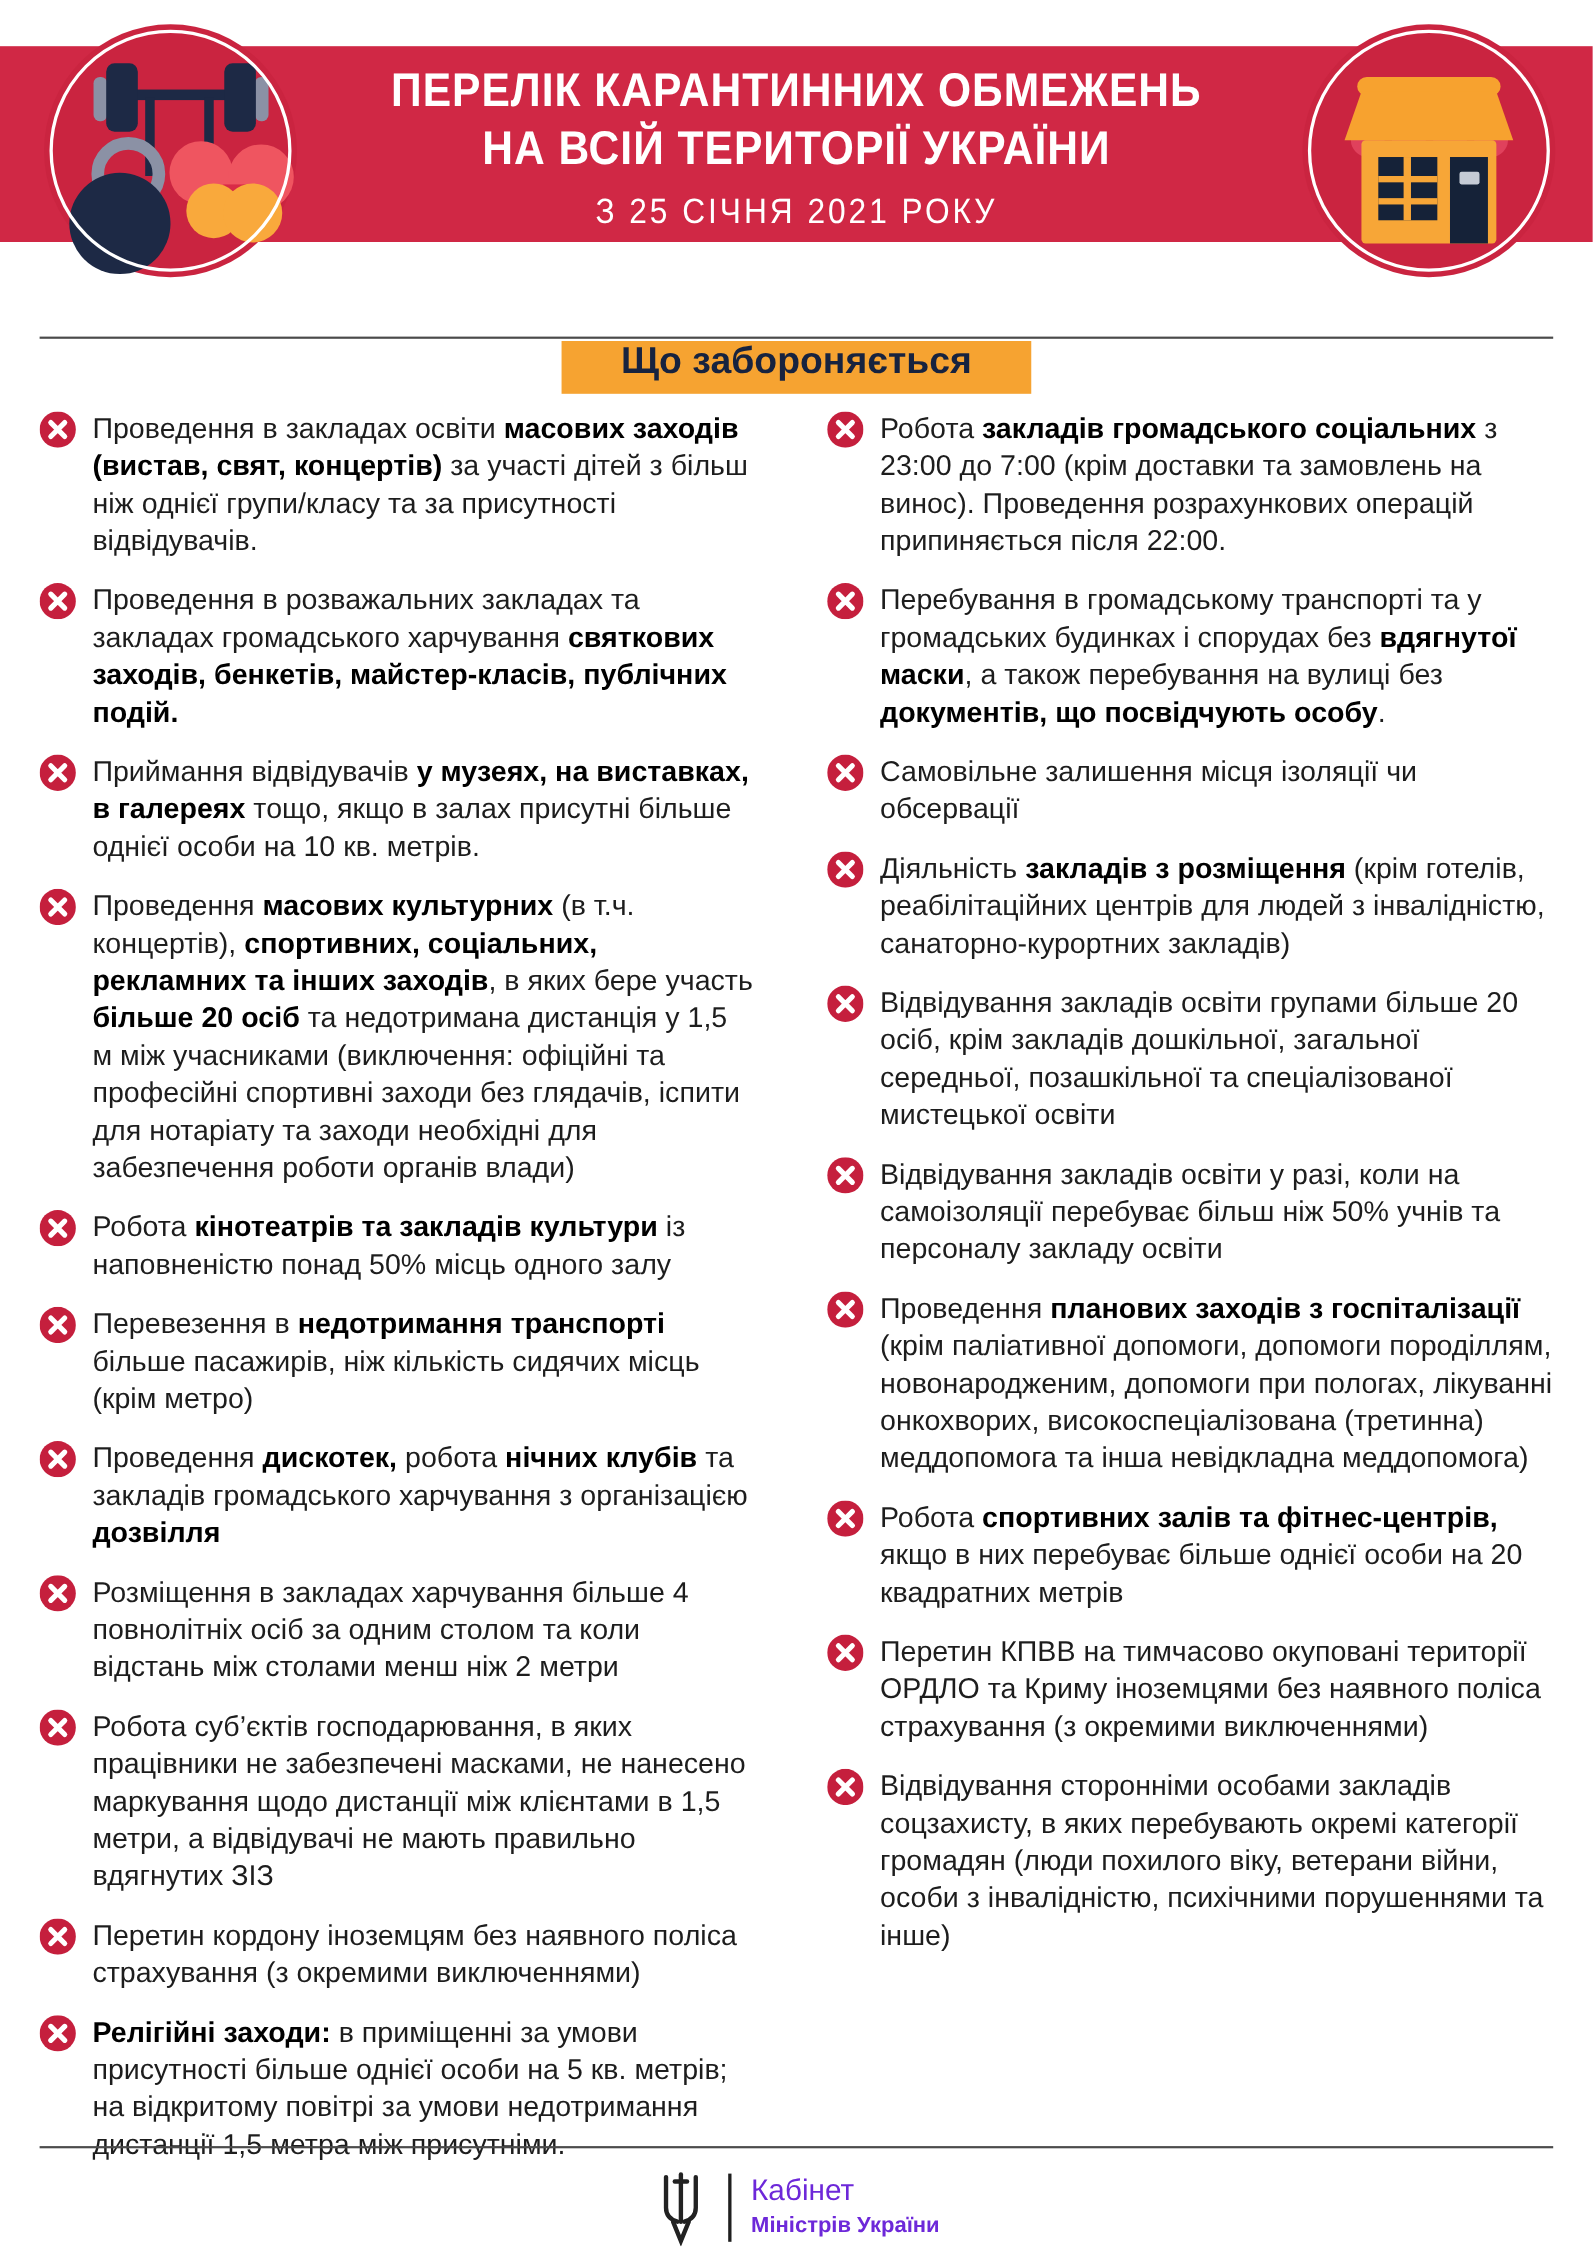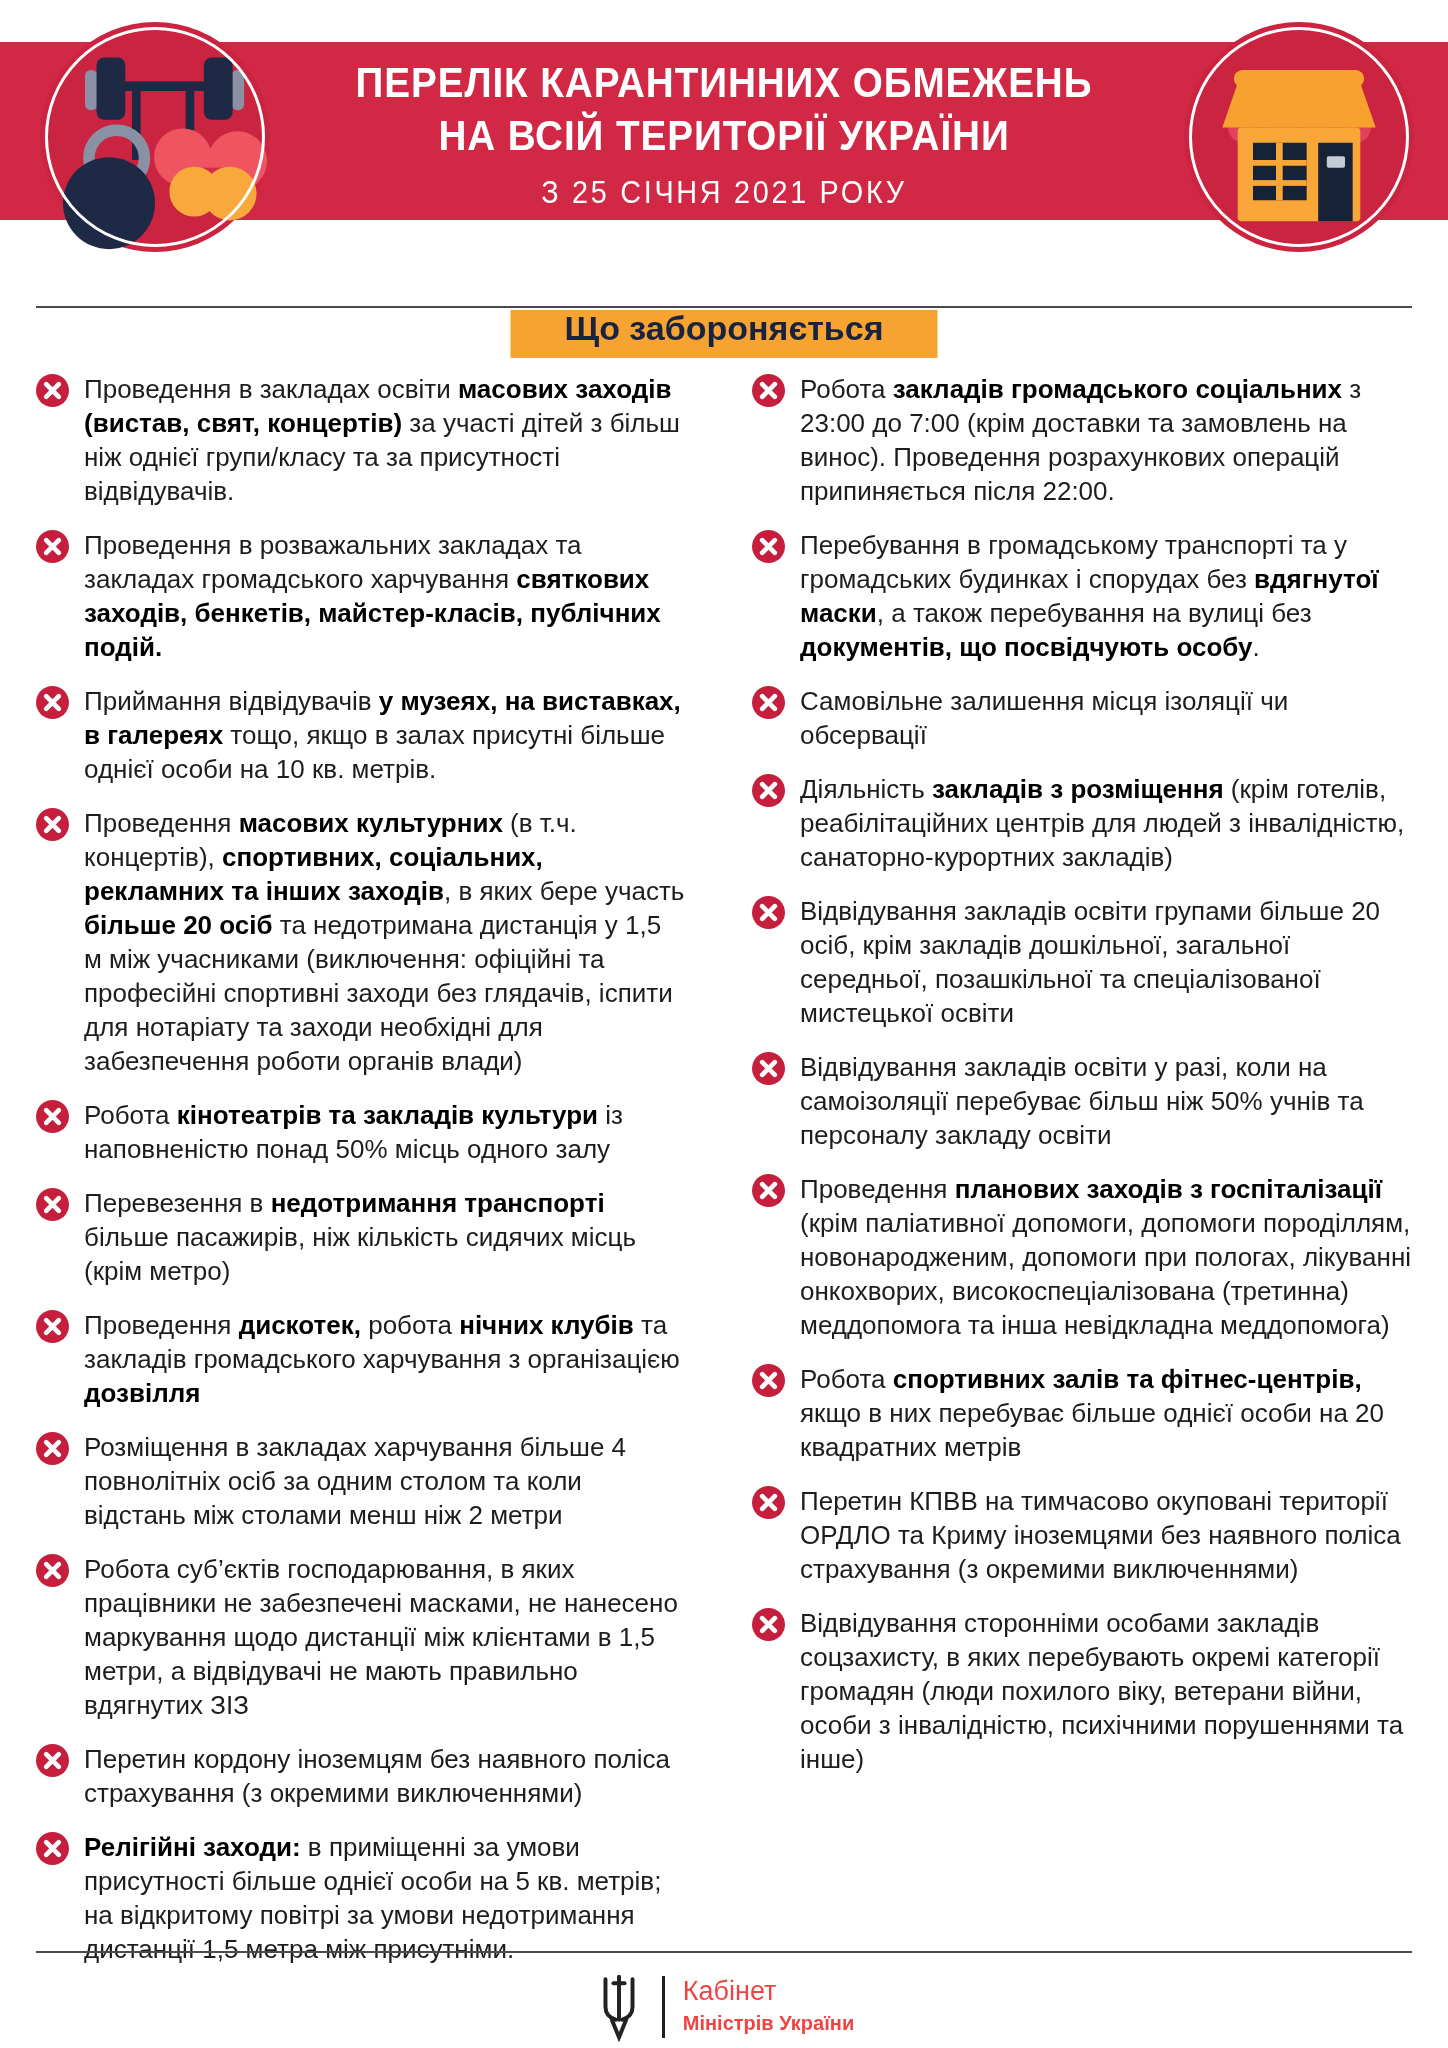--- a/index.html
+++ b/index.html
@@ -97,21 +97,21 @@
   .footer {
     position: absolute;
     top: 1972px; left: 0; width: 100%;
     display: flex;
     justify-content: center;
     align-items: center;
     gap: 18px;
   }
   .trident { width: 50px; height: 70px; }
   .fdiv { width: 3px; height: 62px; background: #1f1f1f; }
-  .forg { color: #ef4444; }
+  .forg { color: #6d28d9; }
   .forg .l1 { font-size: 27px; line-height: 32px; }
   .forg .l2 { font-size: 20px; line-height: 33px; font-weight: 700; }
 </style>
 </head>
 <body>
 
 <div class="banner"></div>
 
 <div class="hero-circle left">
   <svg viewBox="0 0 240 240" aria-hidden="true">

